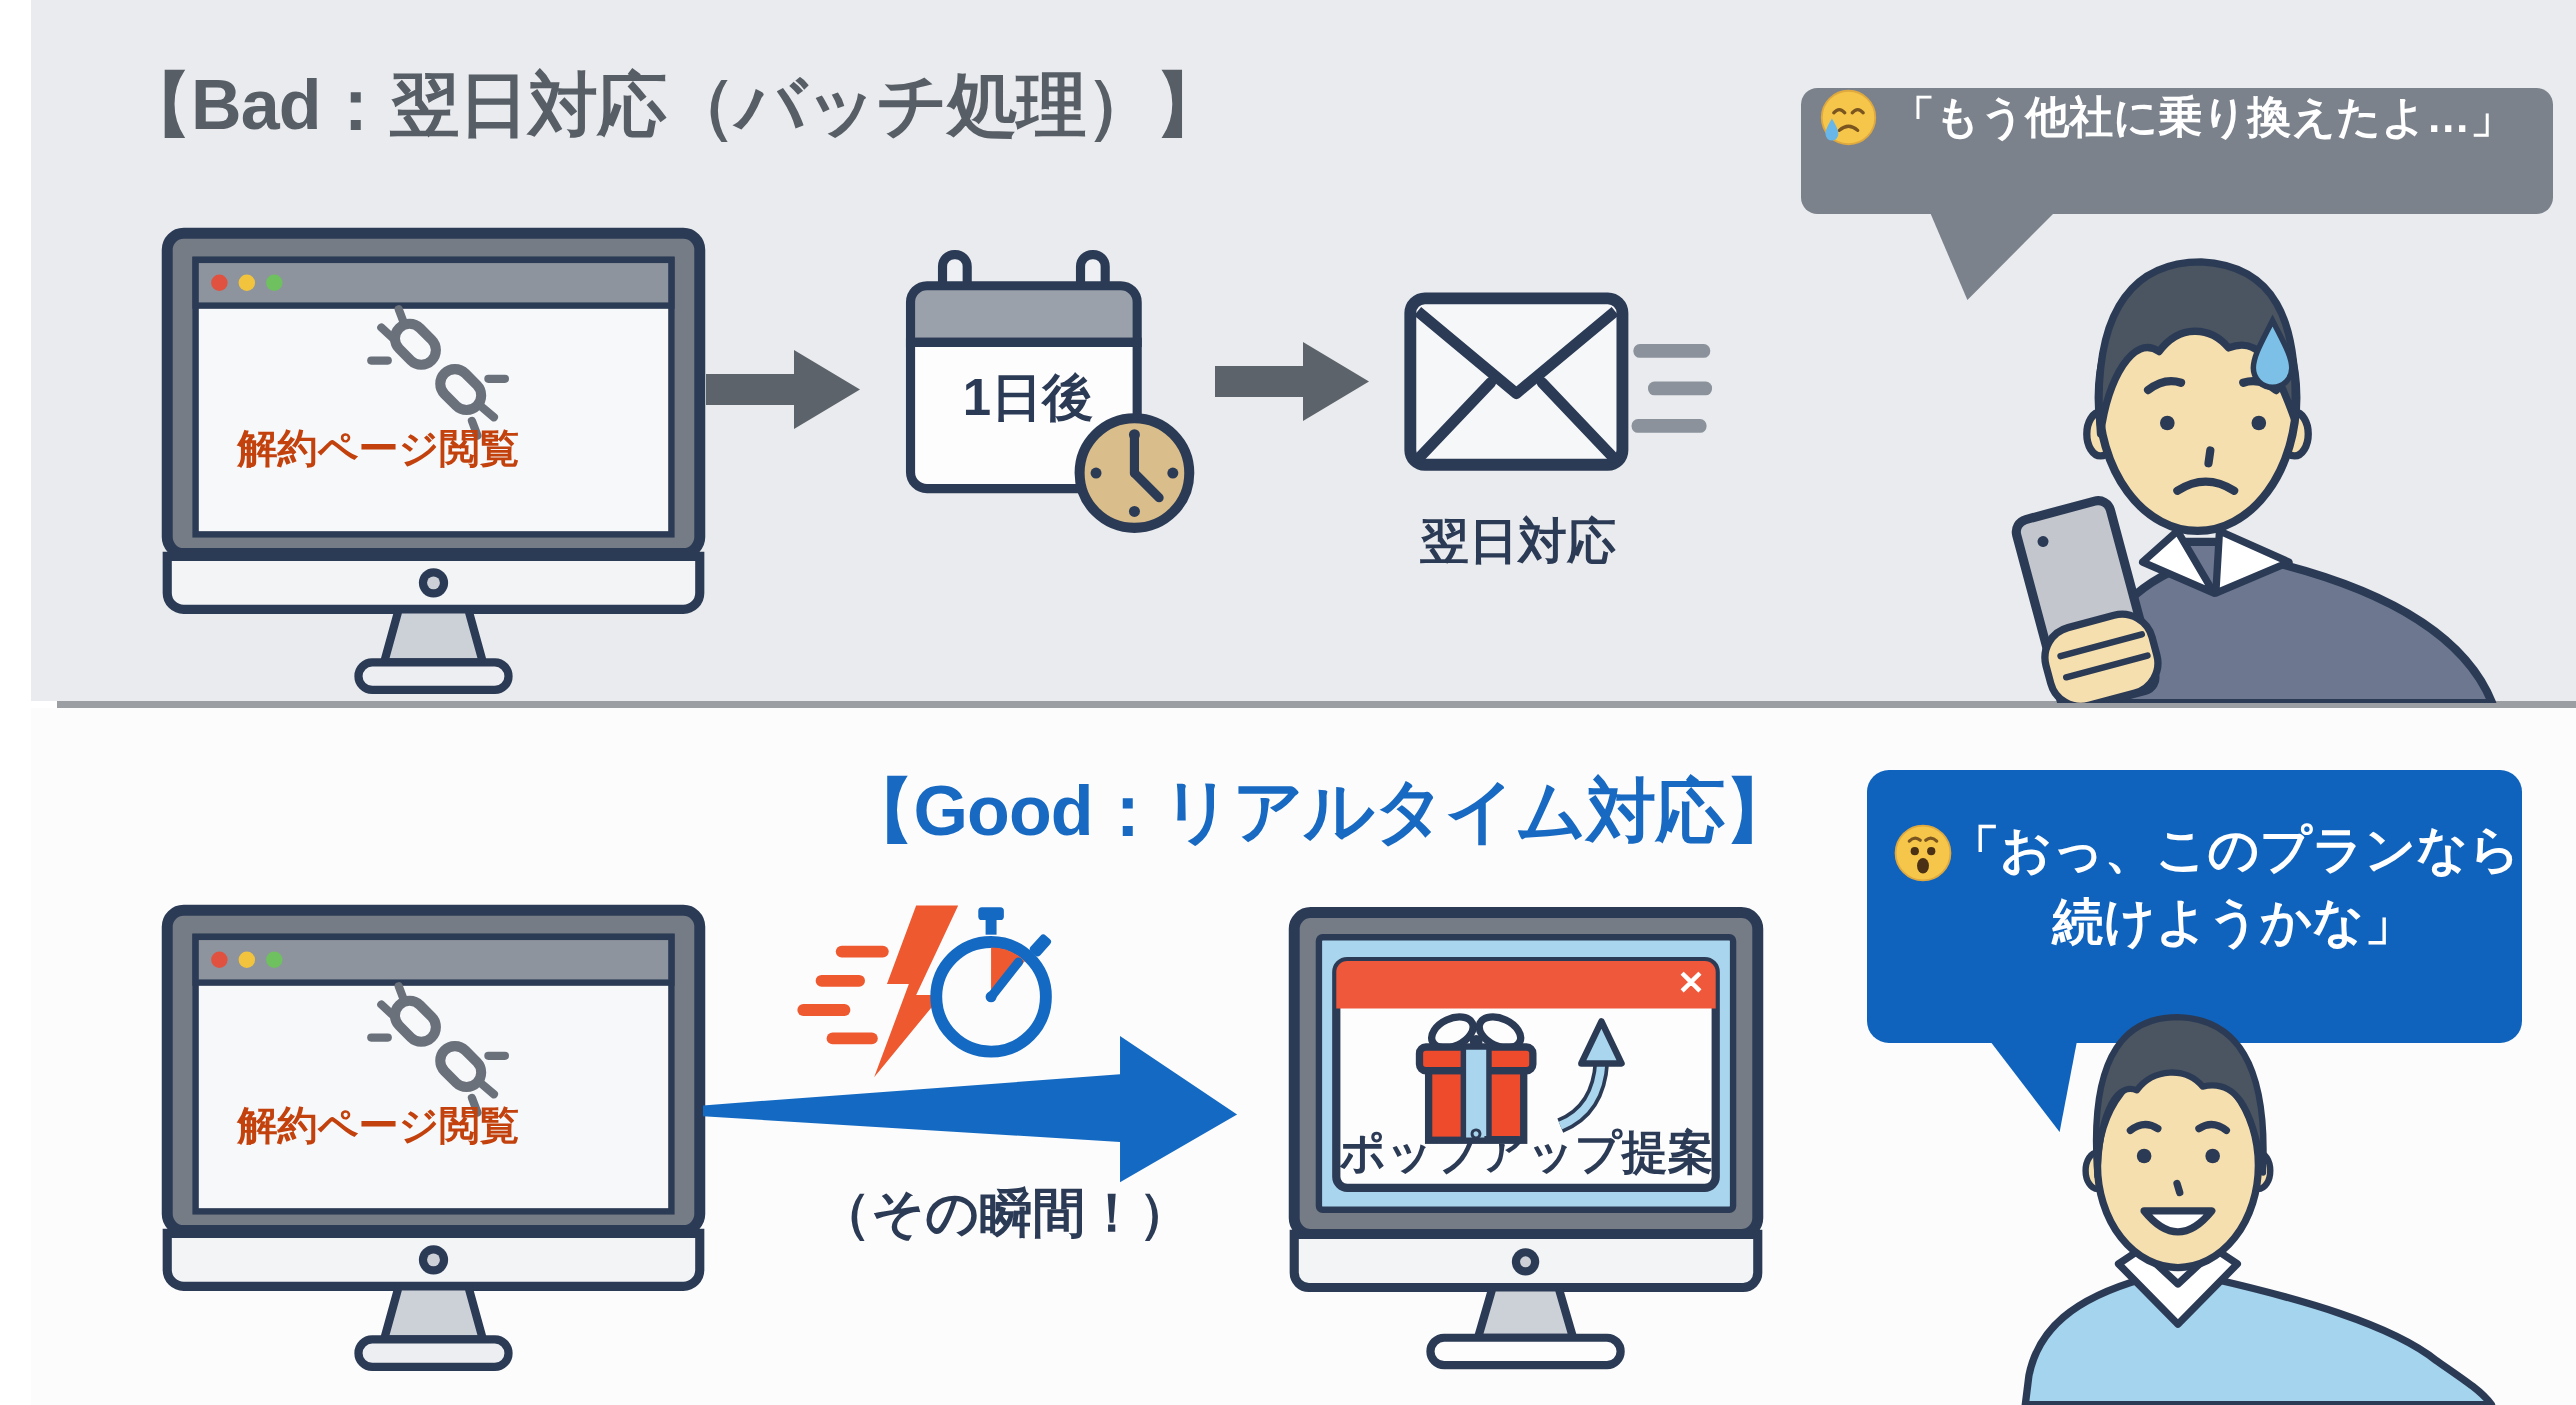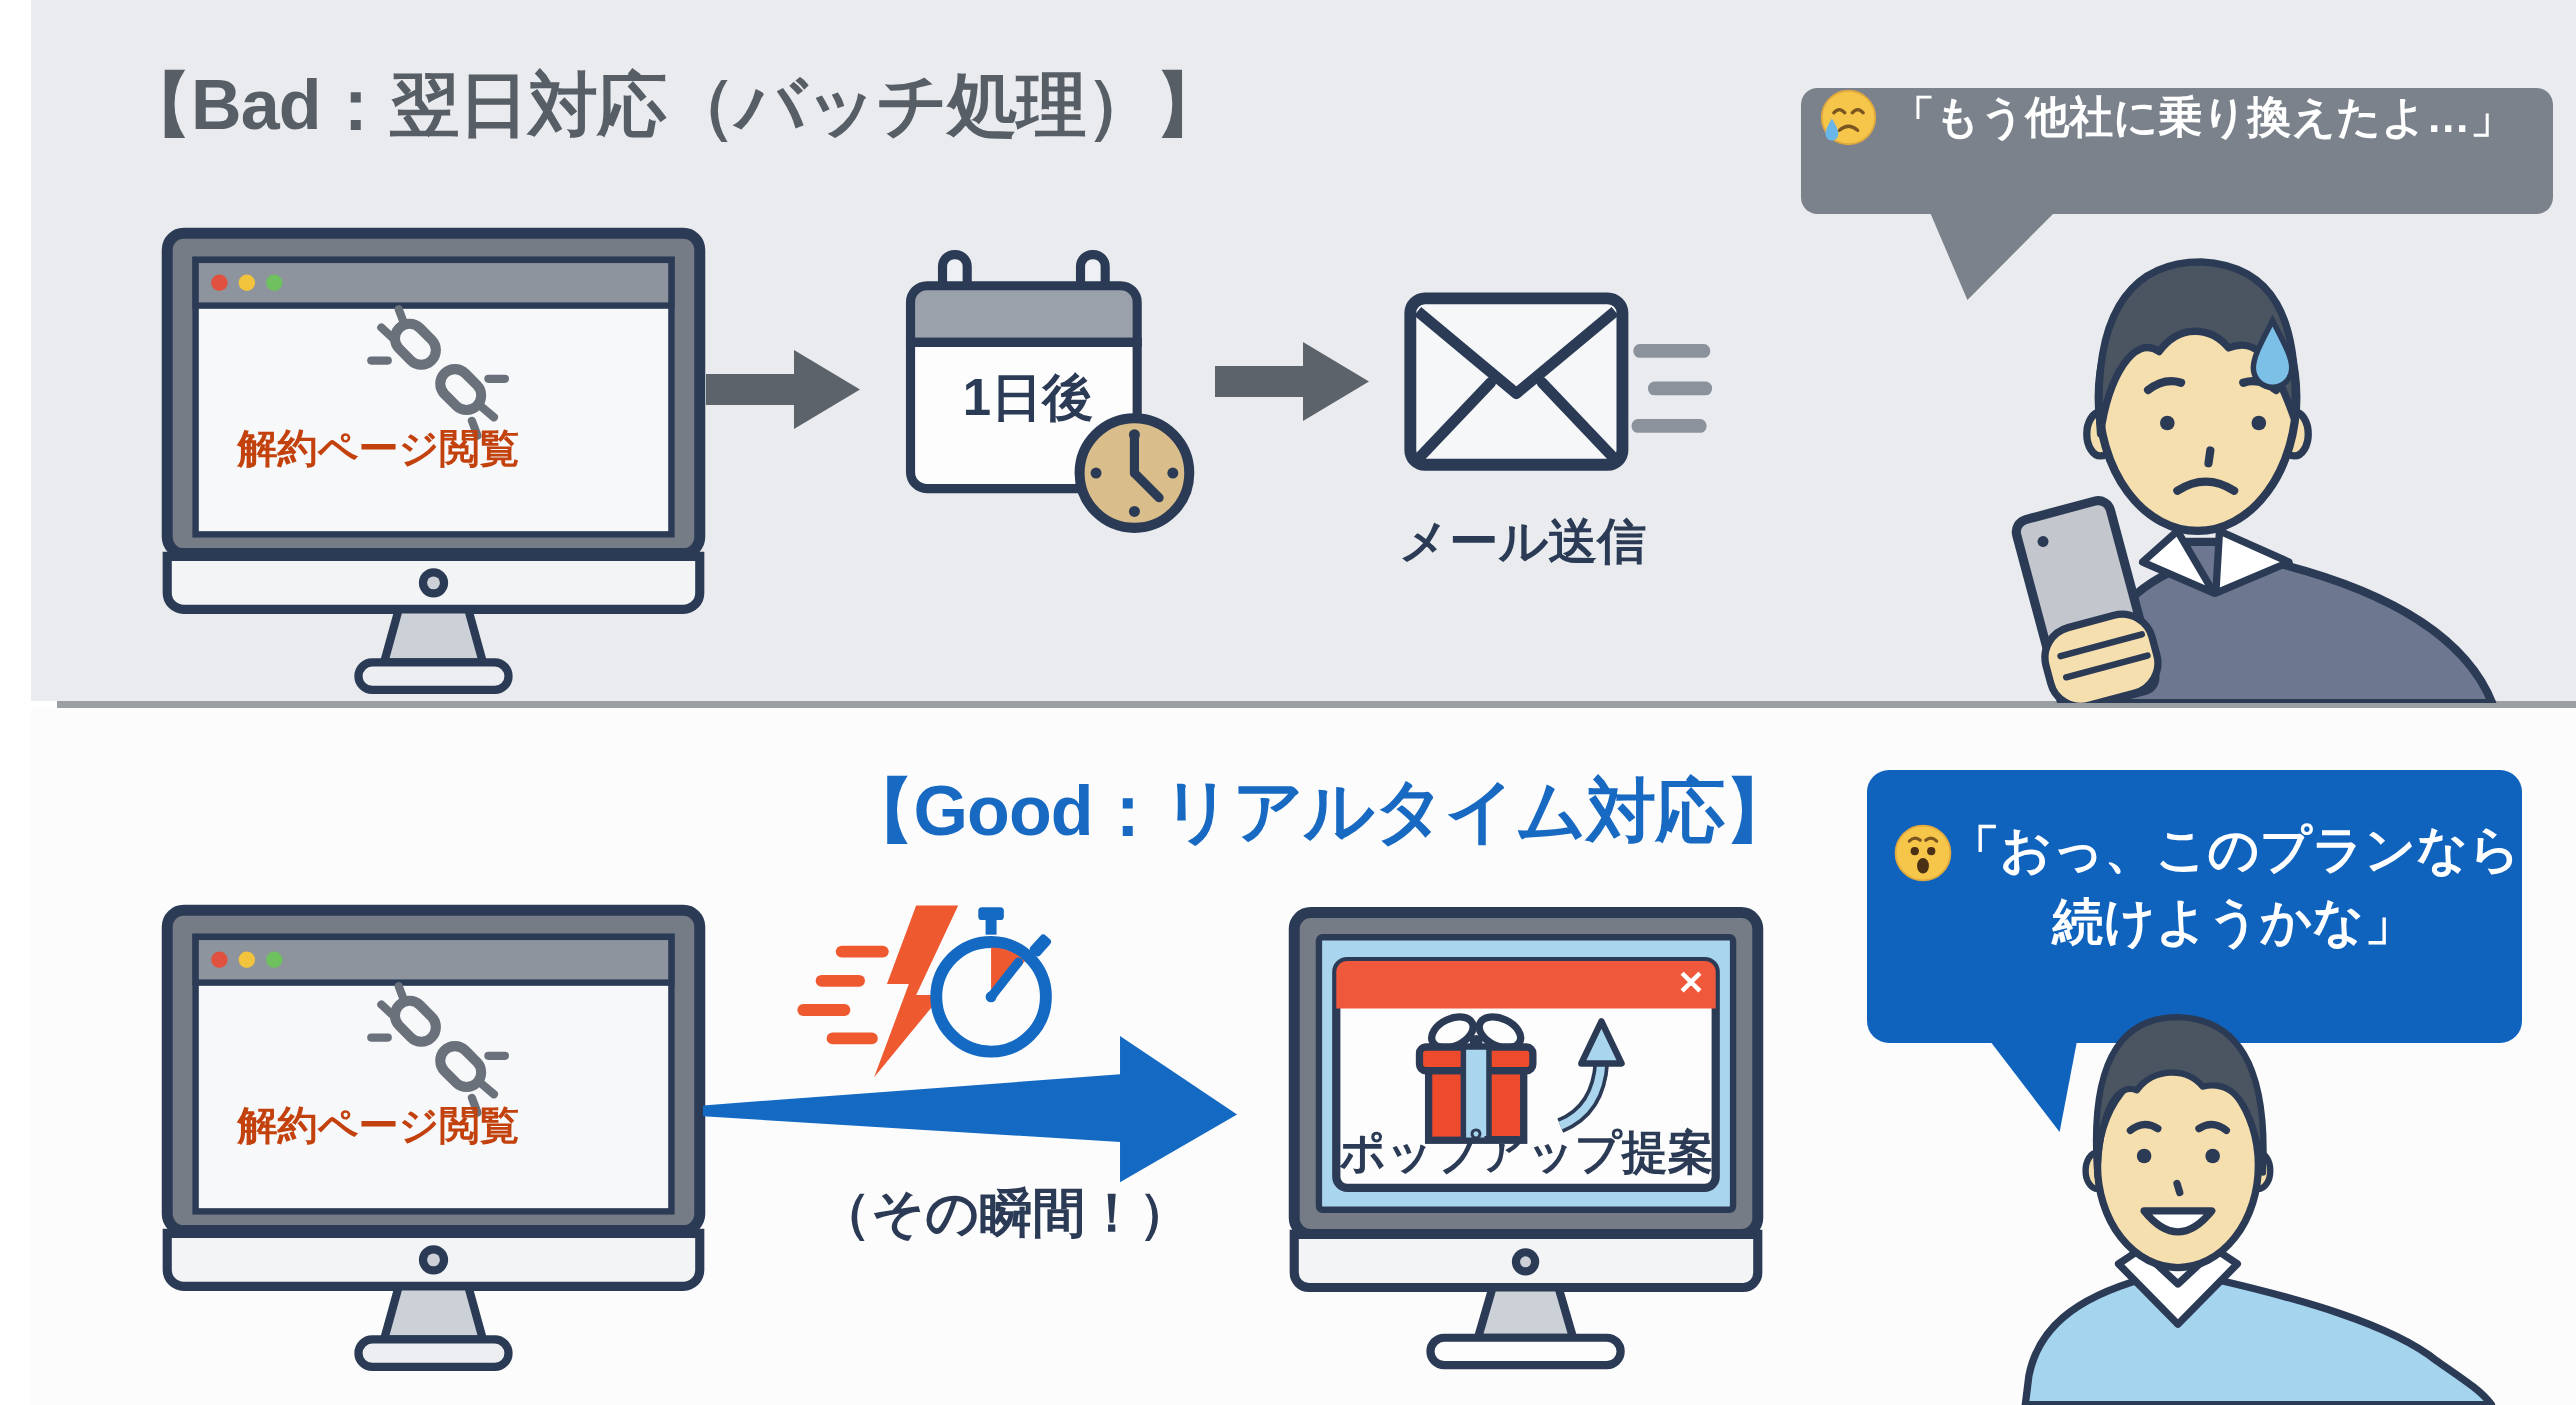--- a/index.html
+++ b/index.html
@@ -108,21 +108,21 @@
     <g stroke="#2c3b55" stroke-width="12" stroke-linecap="round">
       <line x1="18" y1="182" x2="96" y2="100"></line>
       <line x1="230" y1="182" x2="152" y2="100"></line>
     </g>
     <g fill="#8b929b">
       <rect x="252" y="58" width="84" height="15" rx="7"></rect>
       <rect x="268" y="99" width="70" height="15" rx="7"></rect>
       <rect x="250" y="140" width="82" height="15" rx="7"></rect>
     </g>
   </svg>
-  <div class="abs small-label" style="left:1368px;top:509px;width:238px;font-size:49px">メール送信</div>
+  <div class="abs small-label" style="left:1368px;top:509px;width:238px;font-size:49px">翌日対応</div>
 
   <div class="abs bubble-gray">
     <svg class="emoji" width="59" height="59" viewBox="0 0 64 64">
       <circle cx="32" cy="32" r="29" fill="#f6c64a" stroke="#e0a93e" stroke-width="2"></circle>
       <g fill="none" stroke="#7a5520" stroke-width="3.5" stroke-linecap="round">
         <path d="M16,27 Q22,20 28,27"></path>
         <path d="M36,27 Q42,20 48,27"></path>
         <path d="M22,46 Q32,37 42,46"></path>
       </g>
       <path d="M14,33 C18,40 21,45 21,50 a7,7 0 0 1 -14,0 C7,45 10,40 14,33 Z" fill="#69b7e8"></path>

